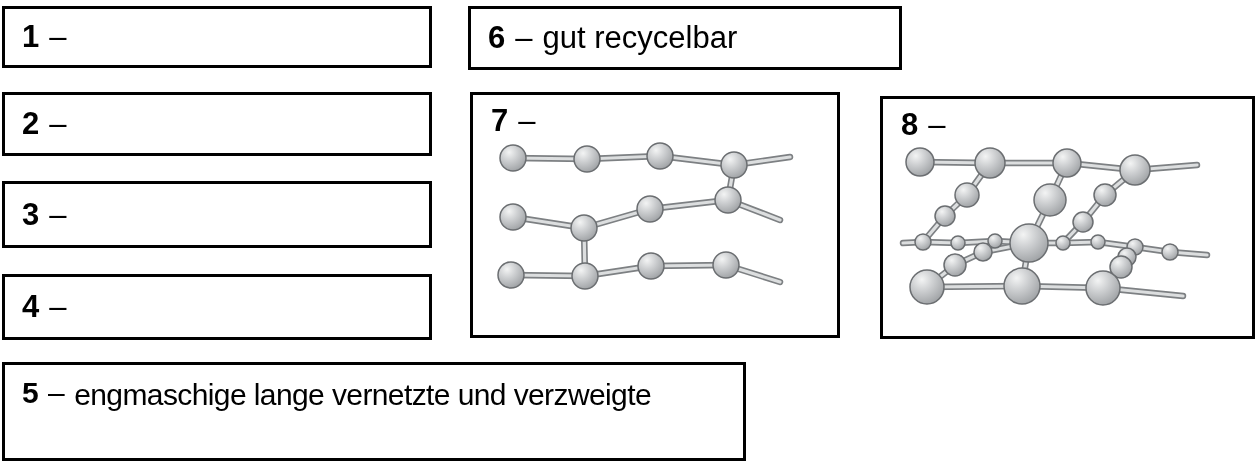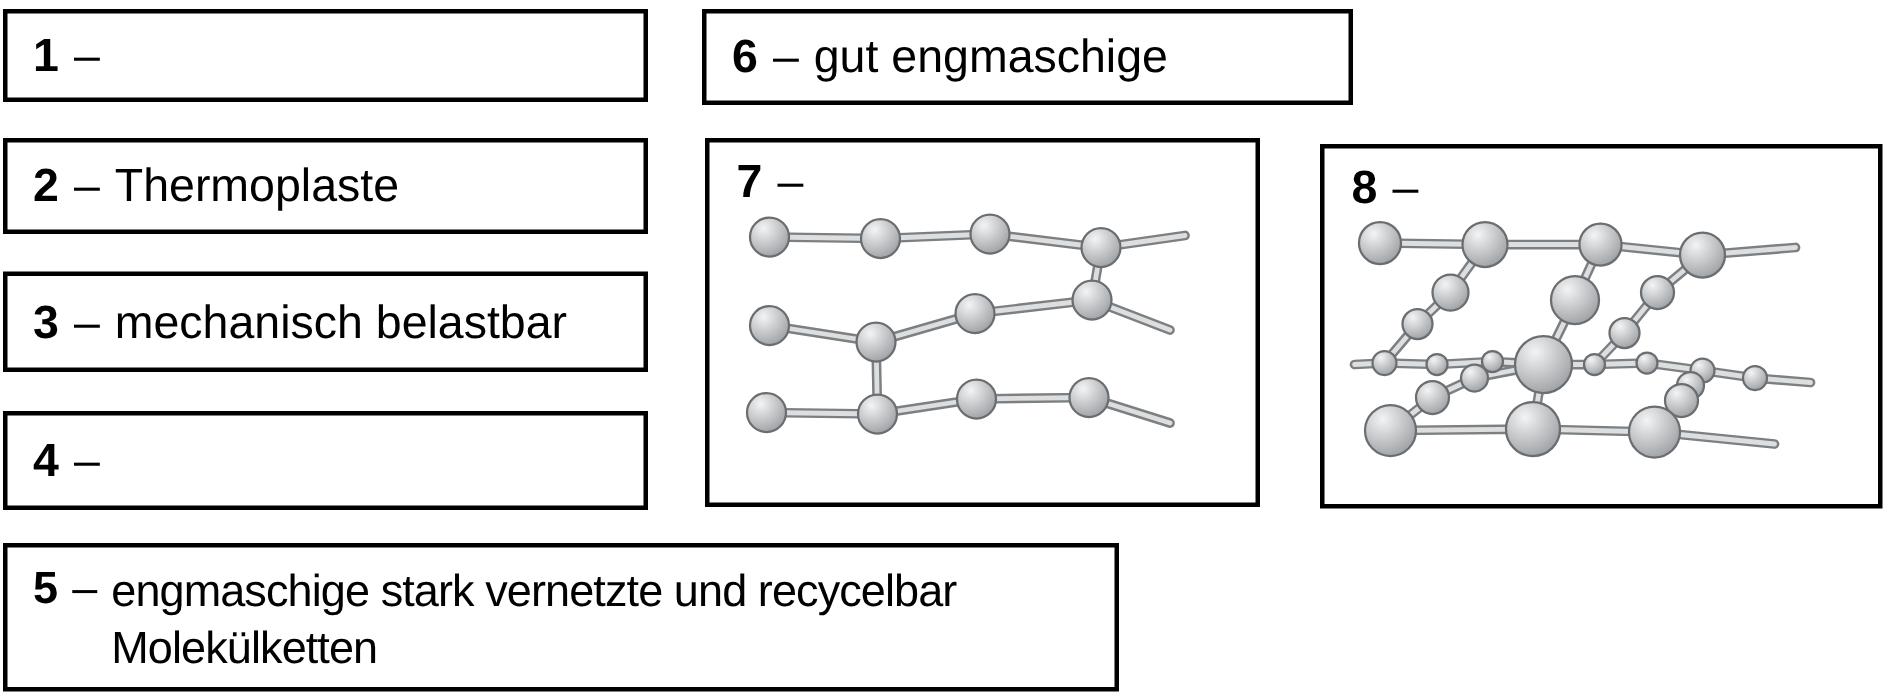--- a/index.html
+++ b/index.html
@@ -45,47 +45,44 @@
 <div class="canvas">
 
   <div class="tbox pos1">
     <span class="num">1</span>
       <span class="dash">–</span>
   </div>
 
   <div class="tbox pos2">
     <span class="num">2</span>
       <span class="dash">–</span>
-      <span class="txt">Thermoplaste</span>
   </div>
 
   <div class="tbox pos3">
     <span class="num">3</span>
       <span class="dash">–</span>
-      <span class="txt">mechanisch belastbar</span>
   </div>
 
   <div class="tbox pos4">
     <span class="num">4</span>
       <span class="dash">–</span>
   </div>
 
   <div class="tbox pos5">
     <span class="num">5</span>
       <span class="dash">–</span>
       <span class="lines">
-        <span class="line">engmaschige stark vernetzte und recycelbar</span>
-        <span class="line">Molekülketten</span>
+        <span class="line">engmaschige lange vernetzte und verzweigte</span>
       </span>
   </div>
 
   <div class="tbox pos6">
     <span class="num">6</span>
       <span class="dash">–</span>
-      <span class="txt">gut engmaschige</span>
+      <span class="txt">gut recycelbar</span>
   </div>
 
   <div class="fig pos7">
     <div class="fig-label">
       <span class="num">7</span><span class="dash">–</span>
     </div>
     <svg class="molecule" id="fig-svg-0" viewBox="0 0 364 240" preserveAspectRatio="xMidYMid meet">
         <defs>
           <radialGradient id="sphere-grad-0" cx="35%" cy="28%" r="80%">
             <stop offset="0%" stop-color="#f3f4f4"></stop>

